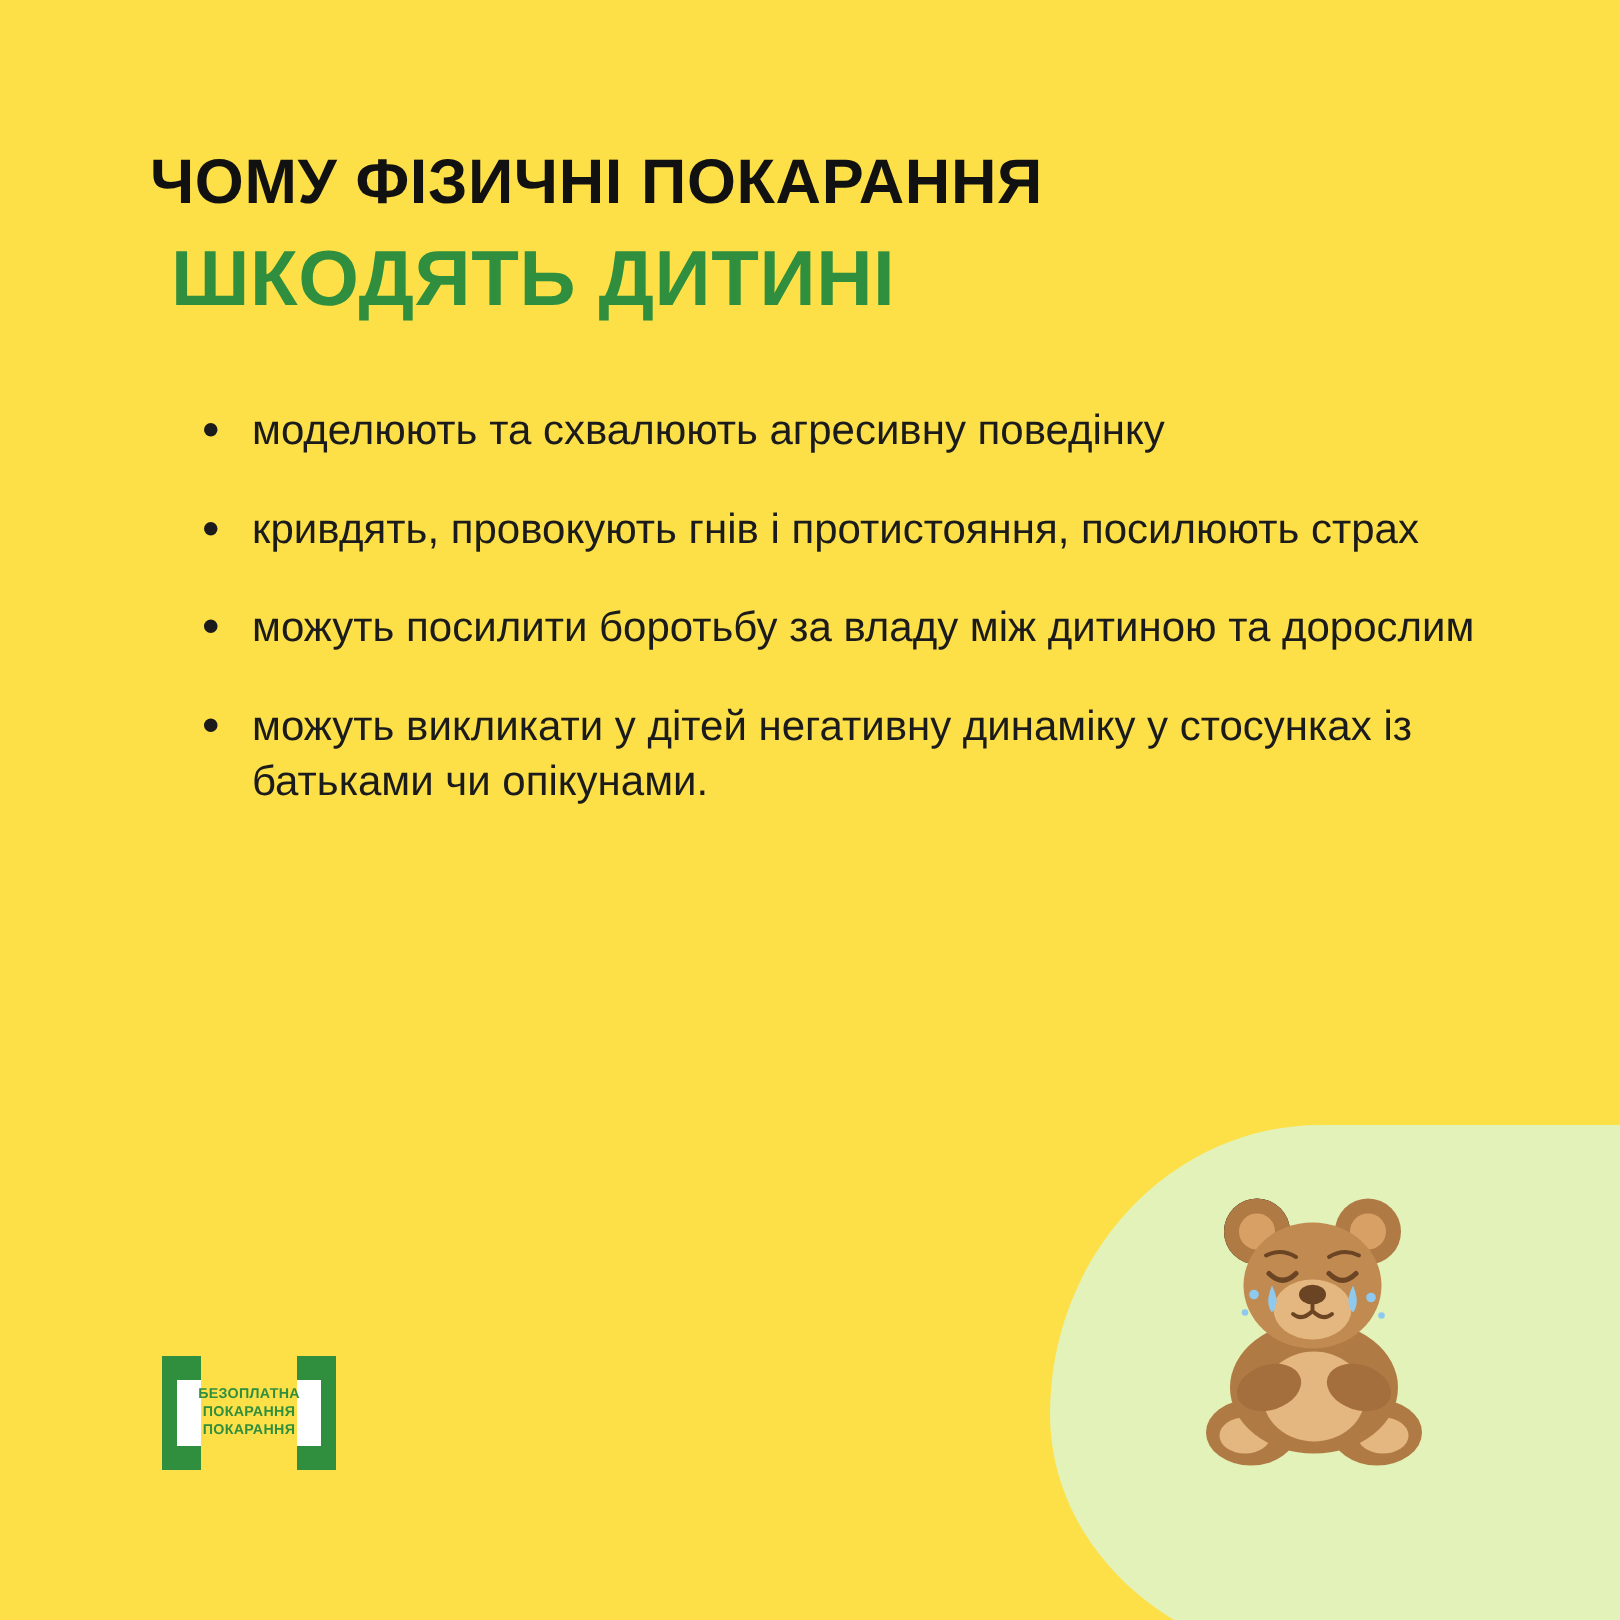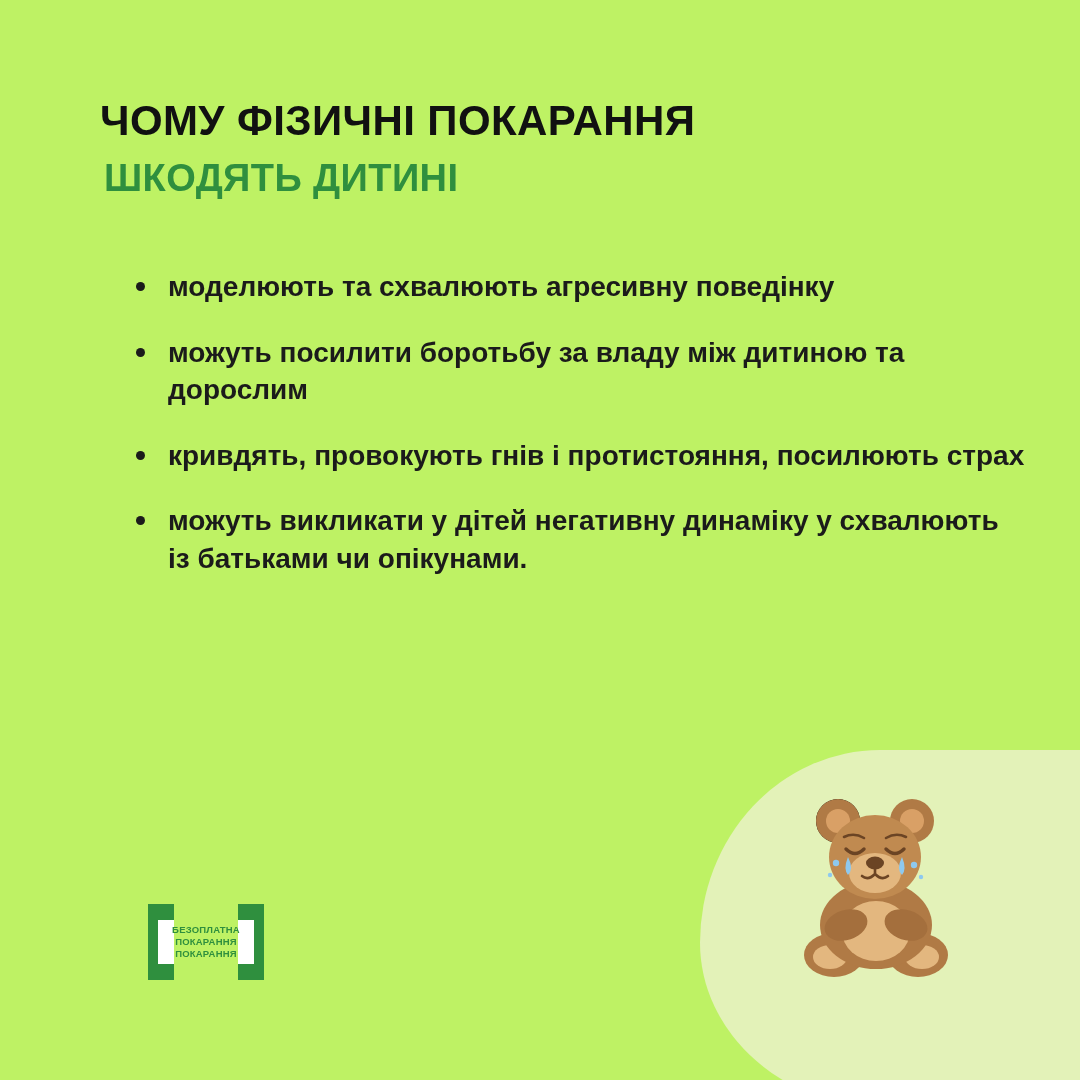--- a/index.html
+++ b/index.html
@@ -12,21 +12,21 @@
     height: 1080px;
     position: relative;
     overflow: hidden;
     font-family: "Liberation Sans", sans-serif;
     color: #1a1a1a;
   }
 
   .poster {
     position: absolute;
     inset: 0;
-    background: #bef264;
+    background: #fde047;
   }
 
   
   .blob {
     position: absolute;
     right: -40px;
     bottom: -30px;
     width: 420px;
     height: 360px;
     background: #e3f2b8;
@@ -44,26 +44,26 @@
   .title-line1 {
     font-size: 42px;
     font-weight: bold;
     letter-spacing: 0.4px;
     color: #111111;
     line-height: 1.18;
     margin: 0;
     white-space: nowrap;
   }
   .title-line2 {
-    font-size: 38px;
+    font-size: 52px;
     font-weight: bold;
     letter-spacing: 0.4px;
     color: #2f8f3e;
     line-height: 1.18;
-    margin: 10px 0 0 4px;
+    margin: 10px 0 0 14px;
     white-space: nowrap;
   }
 
   
   .bullets {
     position: absolute;
     left: 128px;
     top: 268px;
     width: 900px;
     z-index: 2;
@@ -82,31 +82,30 @@
   .bullet-item:last-child { margin-bottom: 0; }
   .bullet-dot {
     position: absolute;
     left: 8px;
     top: 14px;
     width: 9px;
     height: 9px;
     background: #1b1b1b;
     border-radius: 50%;
   }
-  .bullet-text { display: block; font-weight: bold; }
+  .bullet-text { display: block; }
 
   
   .logo {
     position: absolute;
     left: 108px;
     bottom: 100px;
     width: 116px;
     height: 76px;
     z-index: 3;
-    margin-left: 40px;
   }
   .logo .bracket {
     position: absolute;
     top: 0;
     width: 26px;
     height: 76px;
     background: #2f8f3e;
   }
   .logo .bracket.left { left: 0; }
   .logo .bracket.right { right: 0; }
@@ -156,29 +155,29 @@
     <h1 class="title-line2">ШКОДЯТЬ ДИТИНІ</h1>
   </div>
 
   <ul class="bullets">
     <li class="bullet-item">
       <span class="bullet-dot"></span>
       <span class="bullet-text">моделюють та схвалюють агресивну поведінку</span>
     </li>
     <li class="bullet-item">
       <span class="bullet-dot"></span>
+      <span class="bullet-text">кривдять, провокують гнів і протистояння, посилюють страх</span>
+    </li>
+    <li class="bullet-item">
+      <span class="bullet-dot"></span>
       <span class="bullet-text">можуть посилити боротьбу за владу між дитиною та дорослим</span>
     </li>
     <li class="bullet-item">
       <span class="bullet-dot"></span>
-      <span class="bullet-text">кривдять, провокують гнів і протистояння, посилюють страх</span>
-    </li>
-    <li class="bullet-item">
-      <span class="bullet-dot"></span>
-      <span class="bullet-text">можуть викликати у дітей негативну  динаміку у схвалюють із батьками чи опікунами.</span>
+      <span class="bullet-text">можуть викликати у дітей негативну  динаміку у стосунках із батьками чи опікунами.</span>
     </li>
   </ul>
 
   <div class="logo">
     <div class="bracket left"></div>
     <div class="notch left"></div>
     <div class="bracket right"></div>
     <div class="notch right"></div>
     <div class="logo-text">
       <div>БЕЗОПЛАТНА</div>

